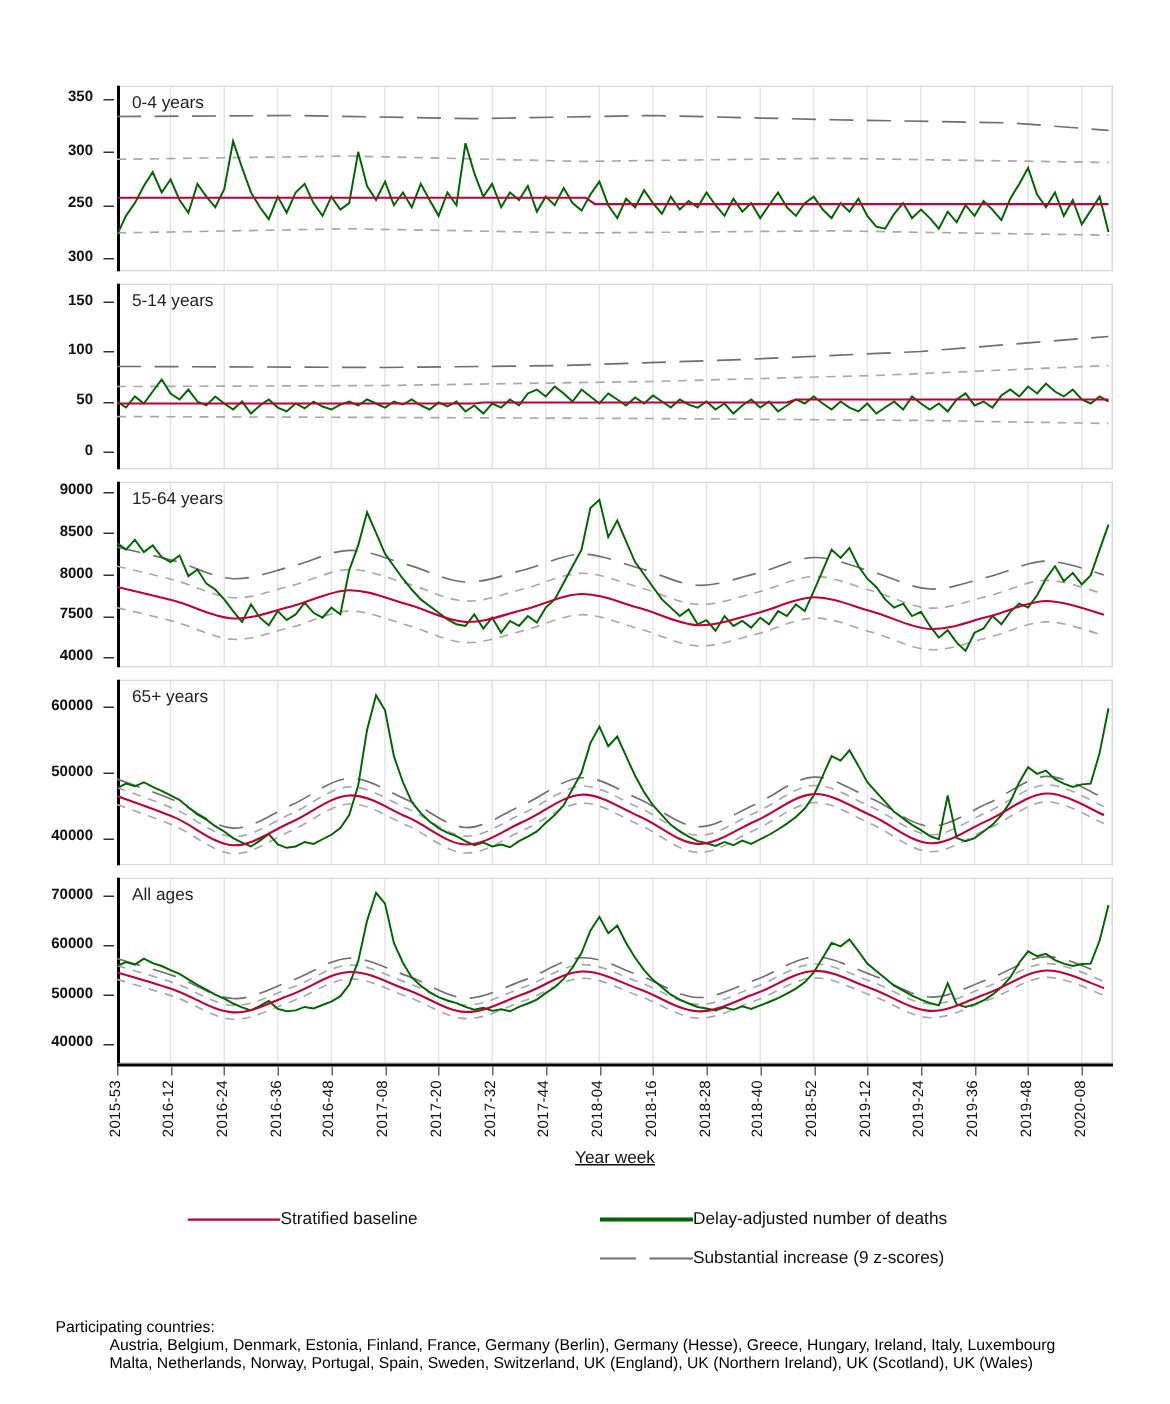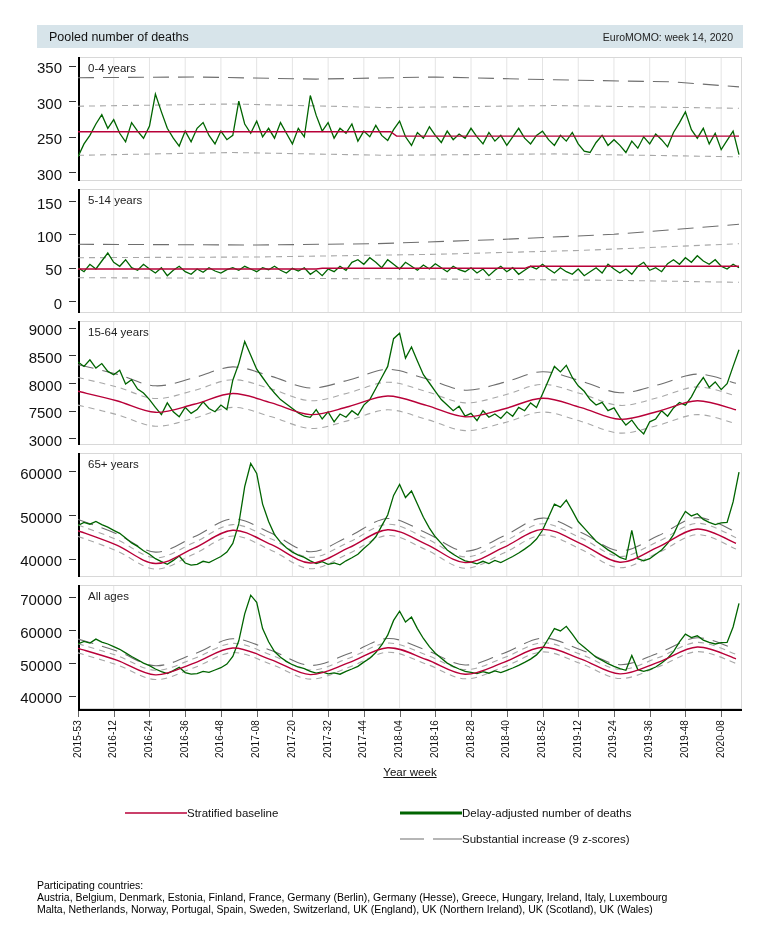--- a/index.html
+++ b/index.html
@@ -5,46 +5,42 @@
   html,body{margin:0;padding:0;background:#fff;}
   .page{position:relative;width:780px;height:936px;background:#fff;
         font-family:"Liberation Sans",sans-serif;color:#1a1a1a;overflow:hidden;}
   .header{position:absolute;left:37px;top:25px;width:706px;height:23px;
           display:flex;align-items:center;justify-content:space-between;
           box-sizing:border-box;padding:0 10px 0 12px;background:#d7e4ea;}
   .header .title{font-size:12.5px;color:#111;}
   .header .right{font-size:10.5px;color:#222;}
   #panels{position:absolute;left:0;top:0;width:780px;height:760px;}
   .ylabels{position:absolute;width:78px;}
-  .ylabels .tlab{position:absolute;right:16px;font-size:15px;color:#111;white-space:nowrap;}
+  .ylabels .tlab{position:absolute;right:16px;font-size:10px;color:#111;white-space:nowrap;font-weight:bold;}
   .ylabels .tmark{position:absolute;right:2px;width:7px;height:1px;background:#333;}
   .panel-svg{position:absolute;display:block;}
   #xaxis{position:absolute;left:78px;top:709px;width:664px;height:80px;}
   #xaxis .axisline{position:absolute;left:0;top:0;width:664px;height:2px;background:#000;}
   #xaxis .xtick{position:absolute;top:2px;width:1px;height:6px;background:#666;}
   #xaxis .xlab{position:absolute;top:11px;writing-mode:vertical-rl;transform:rotate(180deg);
                font-size:10px;color:#111;letter-spacing:0.2px;}
   .xtitle{position:absolute;left:78px;top:766px;width:664px;text-align:center;
           font-size:11.5px;color:#111;text-decoration:underline;}
   .legend-item{position:absolute;height:18px;display:flex;align-items:center;}
   .legend-item .lab{font-size:11.5px;color:#111;white-space:nowrap;}
   .legend-item svg{display:block;}
   .countries{position:absolute;left:37px;top:867px;width:706px;}
   .countries .chead{font-size:10.5px;font-weight:normal;color:#000;margin:12px 0 1px 0;}
-  .countries .cline{font-size:10.5px;color:#000;line-height:11.5px;}
+  .countries .cline{font-size:10.5px;color:#000;line-height:11.5px;margin-left:36px;}
 </style>
 </head>
 <body>
 
 <div class="page">
 
-  <div class="header" style="background: rgb(215, 228, 234);">
-    <span class="title">Pooled number of deaths</span>
-    <span class="right">EuroMOMO: week 14, 2020</span>
-  </div>
 
   <div id="panels">
       <div class="ylabels" style="top: 57px; height: 124px;">
         <span class="tlab" style="top: 108.948px;">300</span>
         <span class="tmark" style="top: 115.448px;"></span>
         <span class="tlab" style="top: 73.3161px;">250</span>
         <span class="tmark" style="top: 79.8161px;"></span>
         <span class="tlab" style="top: 37.6839px;">300</span>
         <span class="tmark" style="top: 44.1839px;"></span>
         <span class="tlab" style="top: 2.05172px;">350</span>
@@ -116,21 +112,21 @@
         <line x1="0" y1="123.5" x2="664" y2="123.5" stroke="#d8d8d8"></line>
         <line x1="1" y1="0" x2="1" y2="124" stroke="#000000" stroke-width="2"></line>
         <path d="M0.0 55.3 L178.7 56.0 L297.8 54.7 L416.9 50.7 L536.0 45.3 L661.0 35.3" fill="none" stroke="#6e6e6e" stroke-width="1.1" stroke-dasharray="16 9"></path>
         <path d="M0.0 68.7 L178.7 68.0 L357.3 65.3 L506.2 61.3 L661.0 54.7" fill="none" stroke="#a8a8a8" stroke-width="1.1" stroke-dasharray="6 5"></path>
         <path d="M0.0 88.7 L178.7 89.3 L357.3 90.0 L536.0 91.3 L661.0 93.3" fill="none" stroke="#a8a8a8" stroke-width="1.1" stroke-dasharray="6 5"></path>
         <path d="M0.0 78.7 L6.0 82.7 L11.9 75.3 L17.9 80.0 L23.8 72.0 L29.8 64.0 L35.7 73.3 L41.7 77.3 L47.6 70.7 L53.6 78.7 L59.6 81.3 L65.5 75.3 L71.5 80.0 L77.4 84.0 L83.4 78.7 L89.3 86.7 L95.3 81.3 L101.2 77.3 L107.2 82.7 L113.1 85.3 L119.1 80.0 L125.1 83.3 L131.0 78.7 L137.0 82.0 L142.9 84.0 L148.9 80.7 L154.8 78.7 L160.8 81.3 L166.7 77.3 L172.7 80.0 L178.7 82.7 L184.6 78.7 L190.6 80.7 L196.5 77.3 L202.5 81.3 L208.4 84.0 L214.4 79.3 L220.3 82.0 L226.3 78.7 L232.3 85.3 L238.2 81.3 L244.2 86.7 L250.1 80.0 L256.1 82.7 L262.0 77.3 L268.0 81.3 L273.9 73.3 L279.9 70.7 L285.8 75.3 L291.8 68.7 L297.8 73.3 L303.7 78.7 L309.7 70.7 L315.6 75.3 L321.6 80.0 L327.5 73.3 L333.5 77.3 L339.4 81.3 L345.4 76.0 L351.4 80.0 L357.3 74.7 L363.3 78.7 L369.2 82.7 L375.2 77.3 L381.1 80.7 L387.1 82.7 L393.0 78.7 L399.0 84.0 L405.0 80.0 L410.9 86.7 L416.9 81.3 L422.8 77.3 L428.8 82.7 L434.7 78.7 L440.7 85.3 L446.6 81.3 L452.6 77.3 L458.5 80.0 L464.5 75.3 L470.5 80.0 L476.4 84.0 L482.4 78.7 L488.3 82.7 L494.3 85.3 L500.2 80.0 L506.2 86.7 L512.1 82.7 L518.1 78.7 L524.1 84.0 L530.0 75.3 L536.0 80.0 L541.9 84.0 L547.9 80.0 L553.8 85.3 L559.8 77.3 L565.7 73.3 L571.7 81.3 L577.7 78.7 L583.6 82.7 L589.6 74.7 L595.5 70.7 L601.5 75.3 L607.4 68.7 L613.4 73.3 L619.3 66.7 L625.3 72.0 L631.2 75.3 L637.2 70.7 L643.2 77.3 L649.1 80.0 L655.1 75.3 L661.0 78.7" fill="none" stroke="#006400" stroke-width="1.3"></path>
         <path d="M0.0 80.0 L238.2 80.0 L244.2 79.3 L446.6 79.3 L452.6 77.3 L661.0 77.3" fill="none" stroke="#b80038" stroke-width="1.4"></path>
         <text x="10" y="15" font-size="11.5" fill="#222">5-14 years</text>
       </svg>
       <div class="ylabels" style="top: 321px; height: 124px;">
-        <span class="tlab" style="top: 110.857px;">3000</span>
+        <span class="tlab" style="top: 110.857px;">4000</span>
         <span class="tmark" style="top: 117.357px;"></span>
         <span class="tlab" style="top: 83.1786px;">7500</span>
         <span class="tmark" style="top: 89.6786px;"></span>
         <span class="tlab" style="top: 55.5px;">8000</span>
         <span class="tmark" style="top: 62px;"></span>
         <span class="tlab" style="top: 27.8214px;">8500</span>
         <span class="tmark" style="top: 34.3214px;"></span>
         <span class="tlab" style="top: 0.142857px;">9000</span>
         <span class="tmark" style="top: 6.64286px;"></span>
       </div>

